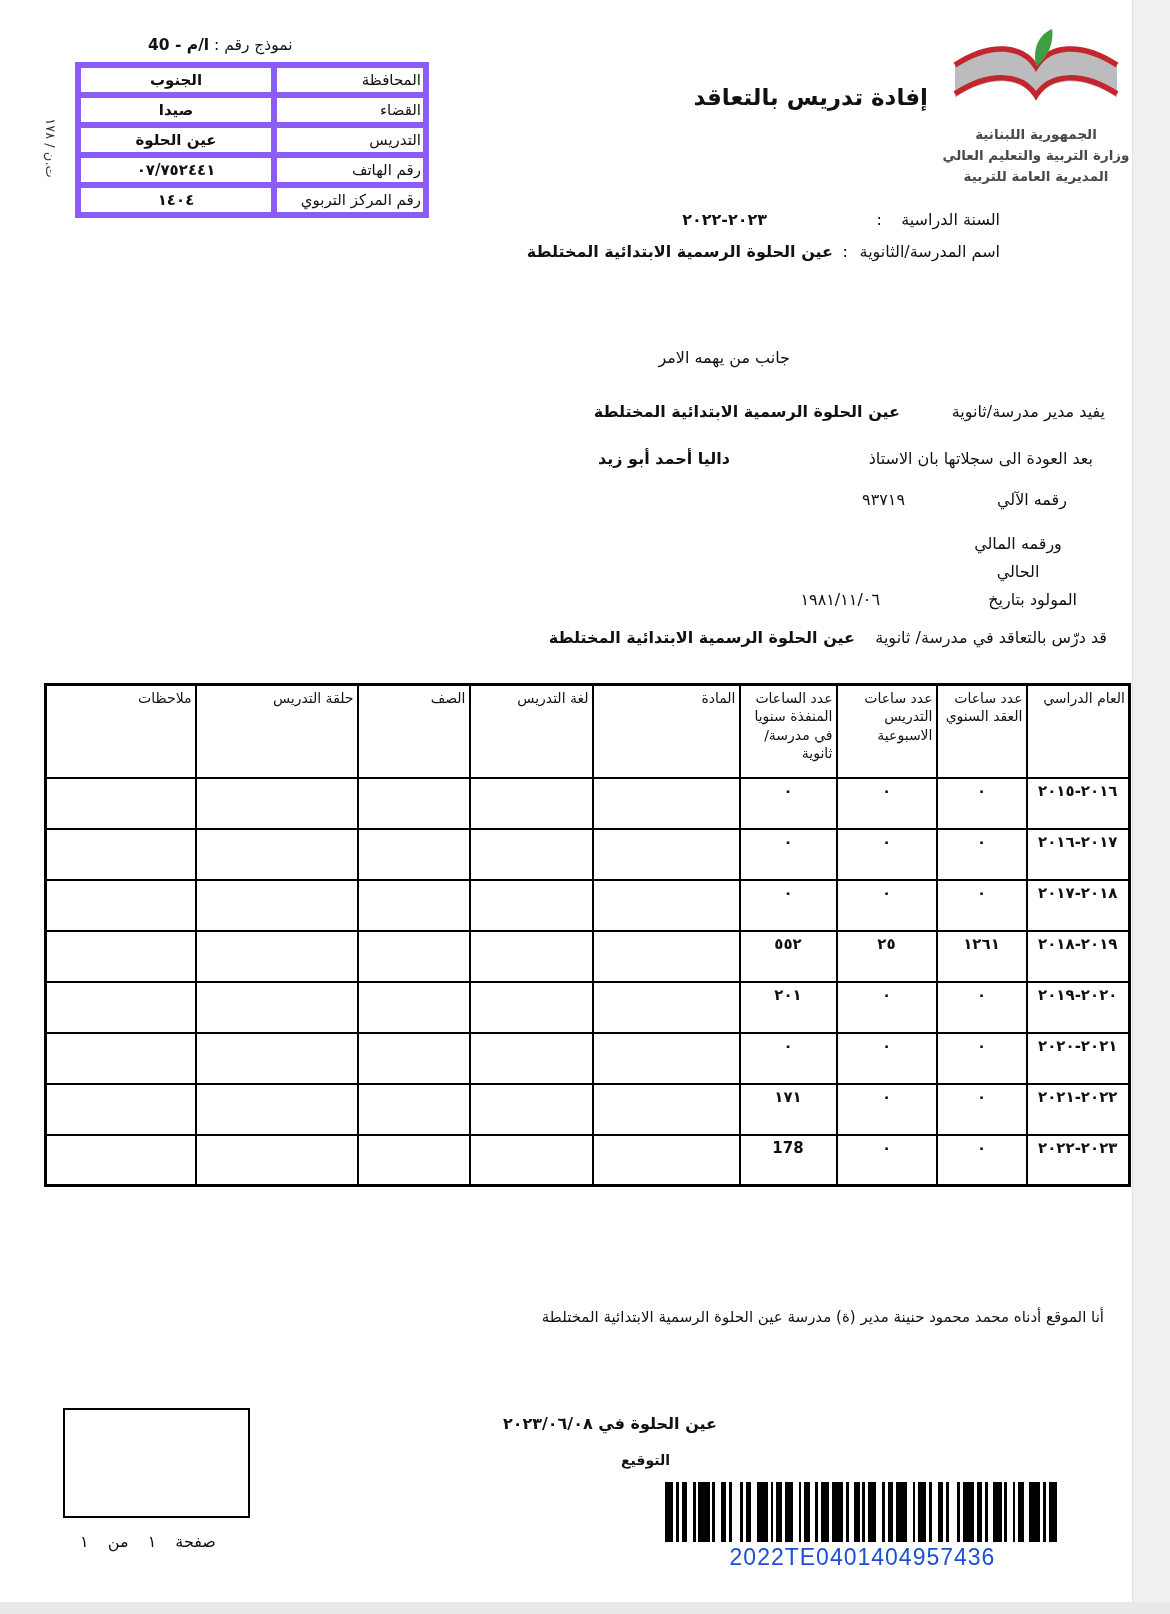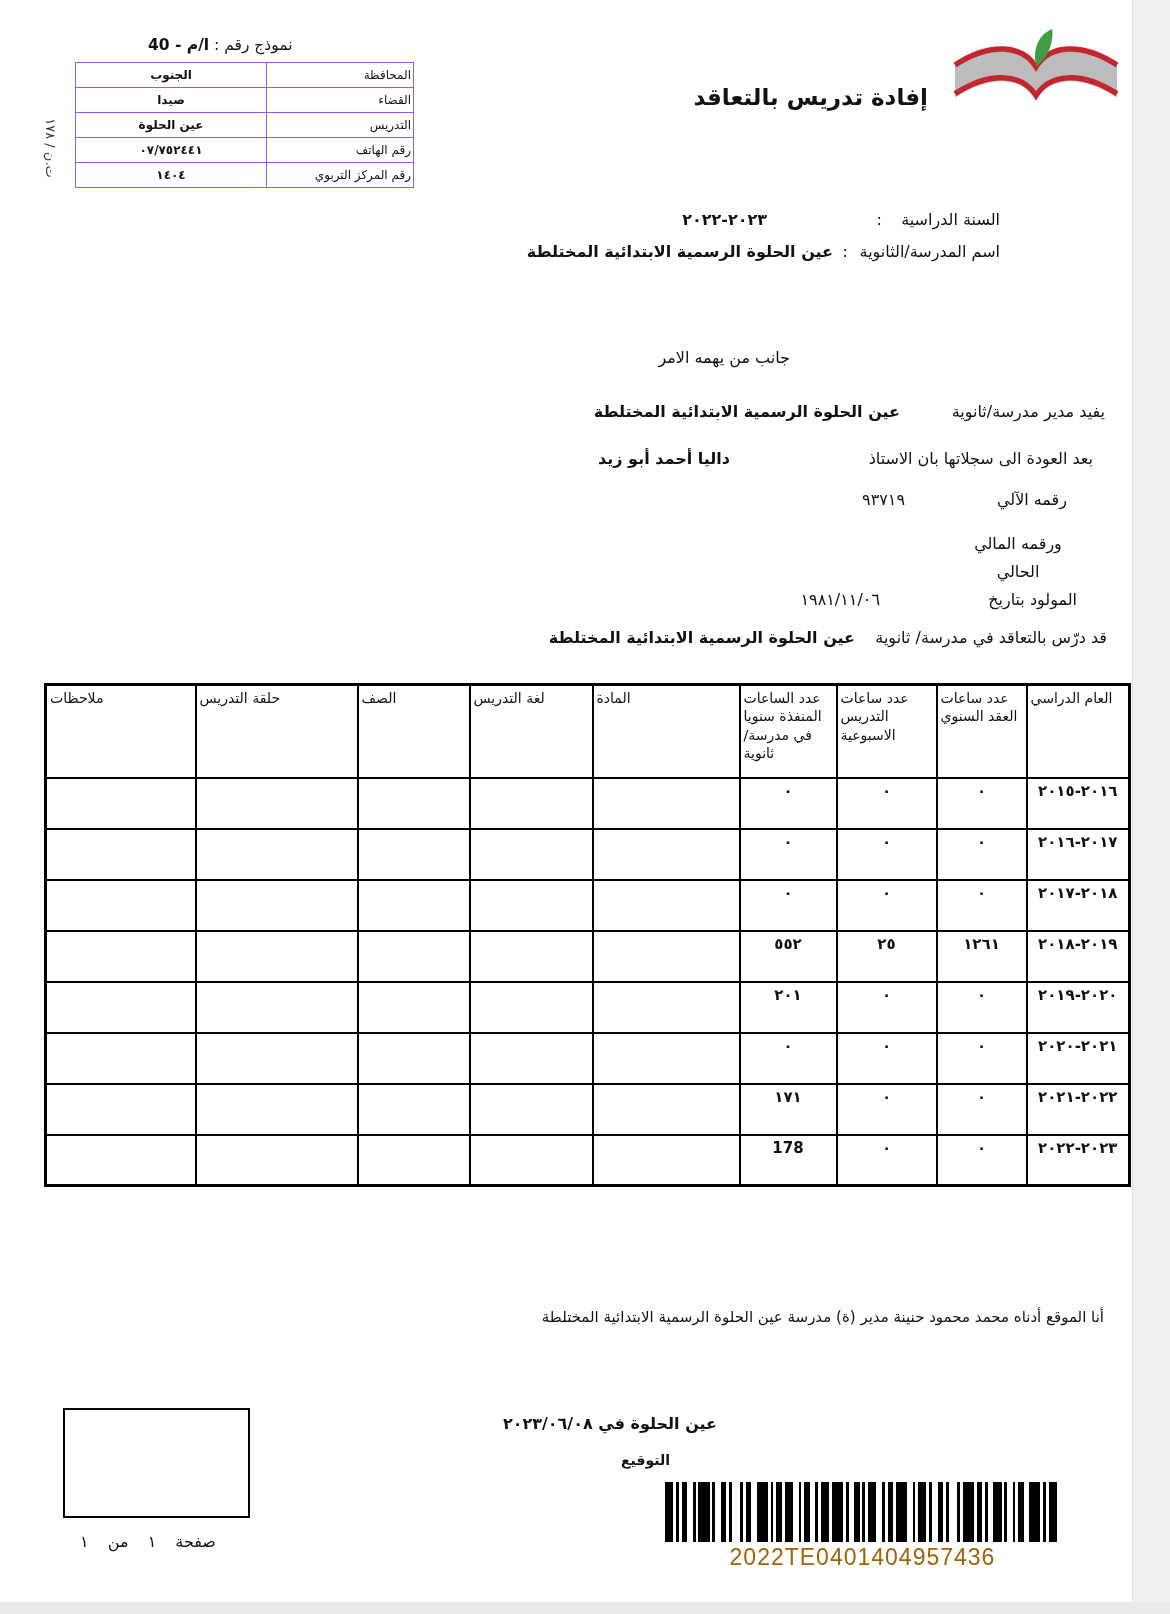--- a/index.html
+++ b/index.html
@@ -16,58 +16,58 @@
   .edge-right { right:0; top:0; width:37px; height:100%; background:#f0f0f2; border-left:1px solid #e2e2e4; }
   .edge-bottom { left:0; bottom:0; width:100%; height:12px; background:#e9e9eb; }
 
   
   .side-ref { left:50px; top:148px; transform:translate(-50%,-50%) rotate(90deg);
     font-size:13px; color:#333; white-space:nowrap; }
 
   
   .form-no { left:148px; top:36px; font-size:15.5px; direction:rtl; white-space:nowrap; }
   table.info { position:absolute; left:75px; top:62px; border-collapse:collapse; direction:rtl; }
-  table.info td { border:1px solid #8b5cf6; height:24px; font-size:12px; padding:0 2px; }
+  table.info td { border:6px solid #8b5cf6; height:24px; font-size:15px; padding:0 2px; }
   table.info td.lbl { width:142px; text-align:right; }
   table.info td.val { width:186px; text-align:center; font-weight:bold; }
 
   
   .doc-title { right:242px; top:84px; font-size:23px; font-weight:bold; direction:rtl; white-space:nowrap; }
 
   
   .logo-wrap { right:33px; top:26px; width:202px; text-align:center; }
   .logo-wrap svg { display:block; margin:0 auto; }
   .logo-text { font-size:13.5px; font-weight:bold; color:#4a4a4e; line-height:1.55; direction:rtl; margin-top:2px; }
 
   .line { position:absolute; font-size:16px; direction:rtl; white-space:nowrap; }
 
   
   table.hours { position:absolute; left:44px; top:683px; width:1084px; border-collapse:collapse;
     table-layout:fixed; direction:rtl; border:3px solid #000; }
   table.hours th, table.hours td { border:2px solid #000; }
   table.hours th { font-weight:normal; font-size:14px; line-height:1.32; vertical-align:top;
-    text-align:left; padding:3px 3px 0 3px; }
+    text-align:right; padding:3px 3px 0 3px; }
   table.hours thead tr { height:93px; }
   table.hours tbody tr { height:51px; }
   table.hours tbody td { vertical-align:top; text-align:center; font-weight:bold;
     font-size:15px; padding-top:3px; }
   table.hours td.yr { direction:ltr; }
 
   
   .declaration { right:66px; top:1308px; font-size:15px; font-weight:normal; direction:rtl; white-space:nowrap; }
   .place-date { right:453px; top:1414px; font-size:16px; font-weight:bold; direction:rtl; white-space:nowrap; }
   .sig-label { right:500px; top:1452px; font-size:14px; font-weight:bold; direction:rtl; }
   .sig-box { left:63px; top:1408px; width:183px; height:106px; border:2px solid #000; background:#fff; }
   .page-count { left:63px; top:1532px; width:170px; font-size:16px; direction:rtl;
     word-spacing:14px; text-align:center; }
 
   .barcode { left:665px; top:1482px; width:395px; height:60px; display:flex; align-items:stretch; }
   .barcode div { height:100%; }
   .barcode-text { left:640px; top:1544px; width:445px; text-align:center;
-    font-family:"Liberation Sans", sans-serif; font-size:23px; letter-spacing:1px; color:#a16207; }
+    font-family:"Liberation Sans", sans-serif; font-size:23px; letter-spacing:1px; color:#1d4ed8; }
 </style>
 </head>
 <body>
 
 <div class="page">
 
   <div class="abs edge-right"></div>
   <div class="abs edge-bottom"></div>
 
   <div class="abs side-ref rtl">ت.ن / ١٧٨</div>
@@ -106,20 +106,25 @@
 
   <div class="abs logo-wrap">
     <span>
       <svg width="180" height="96" viewBox="0 0 200 100">
         <path d="M10,40 C50,14 85,18 100,42 C115,18 150,14 190,40 L190,76 C150,50 115,54 100,78 C85,54 50,50 10,76 Z" fill="#bcbcbe"></path>
         <path d="M10,40 C50,14 85,18 100,42 C115,18 150,14 190,40" stroke="#c4262e" stroke-width="6" fill="none"></path>
         <path d="M10,72 C50,46 85,50 100,74 C115,50 150,46 190,72" stroke="#c4262e" stroke-width="6" fill="none"></path>
         <path d="M100,40 C96,22 103,6 118,0 C120,15 113,32 101,41 Z" fill="#3f9e44"></path>
       </svg>
     </span>
+    <div class="logo-text">
+      <div>الجمهورية اللبنانية</div>
+      <div>وزارة التربية والتعليم العالي</div>
+      <div>المديرية العامة للتربية</div>
+    </div>
   </div>
 
   <span class="line" style="right:170px; top:210px;">السنة الدراسية</span>
   <span class="line" style="right:288px; top:210px;">:</span>
   <span class="line ltr b" style="right:403px; top:210px;">٢٠٢٣-٢٠٢٢</span>
 
   <span class="line" style="right:170px; top:242px;">اسم المدرسة/الثانوية</span>
   <span class="line" style="right:322px; top:242px;">:</span>
   <span class="line b" style="right:337px; top:242px;">عين الحلوة الرسمية الابتدائية المختلطة</span>
 

